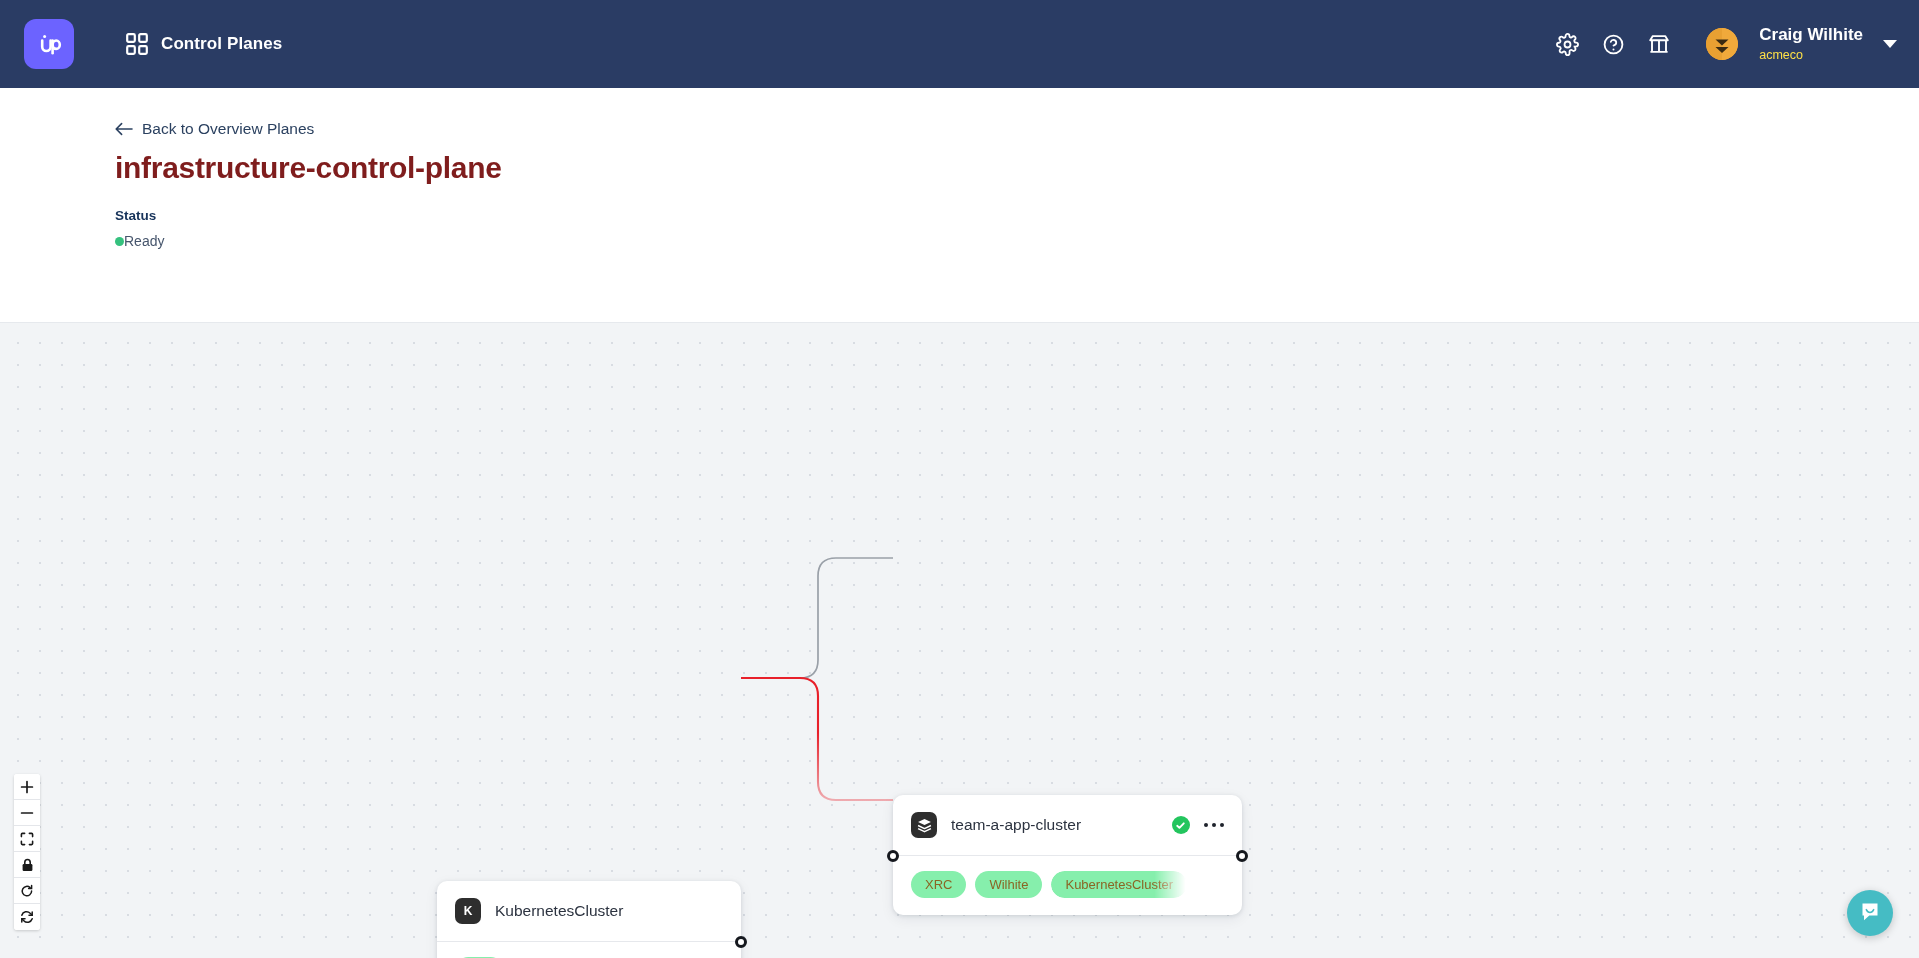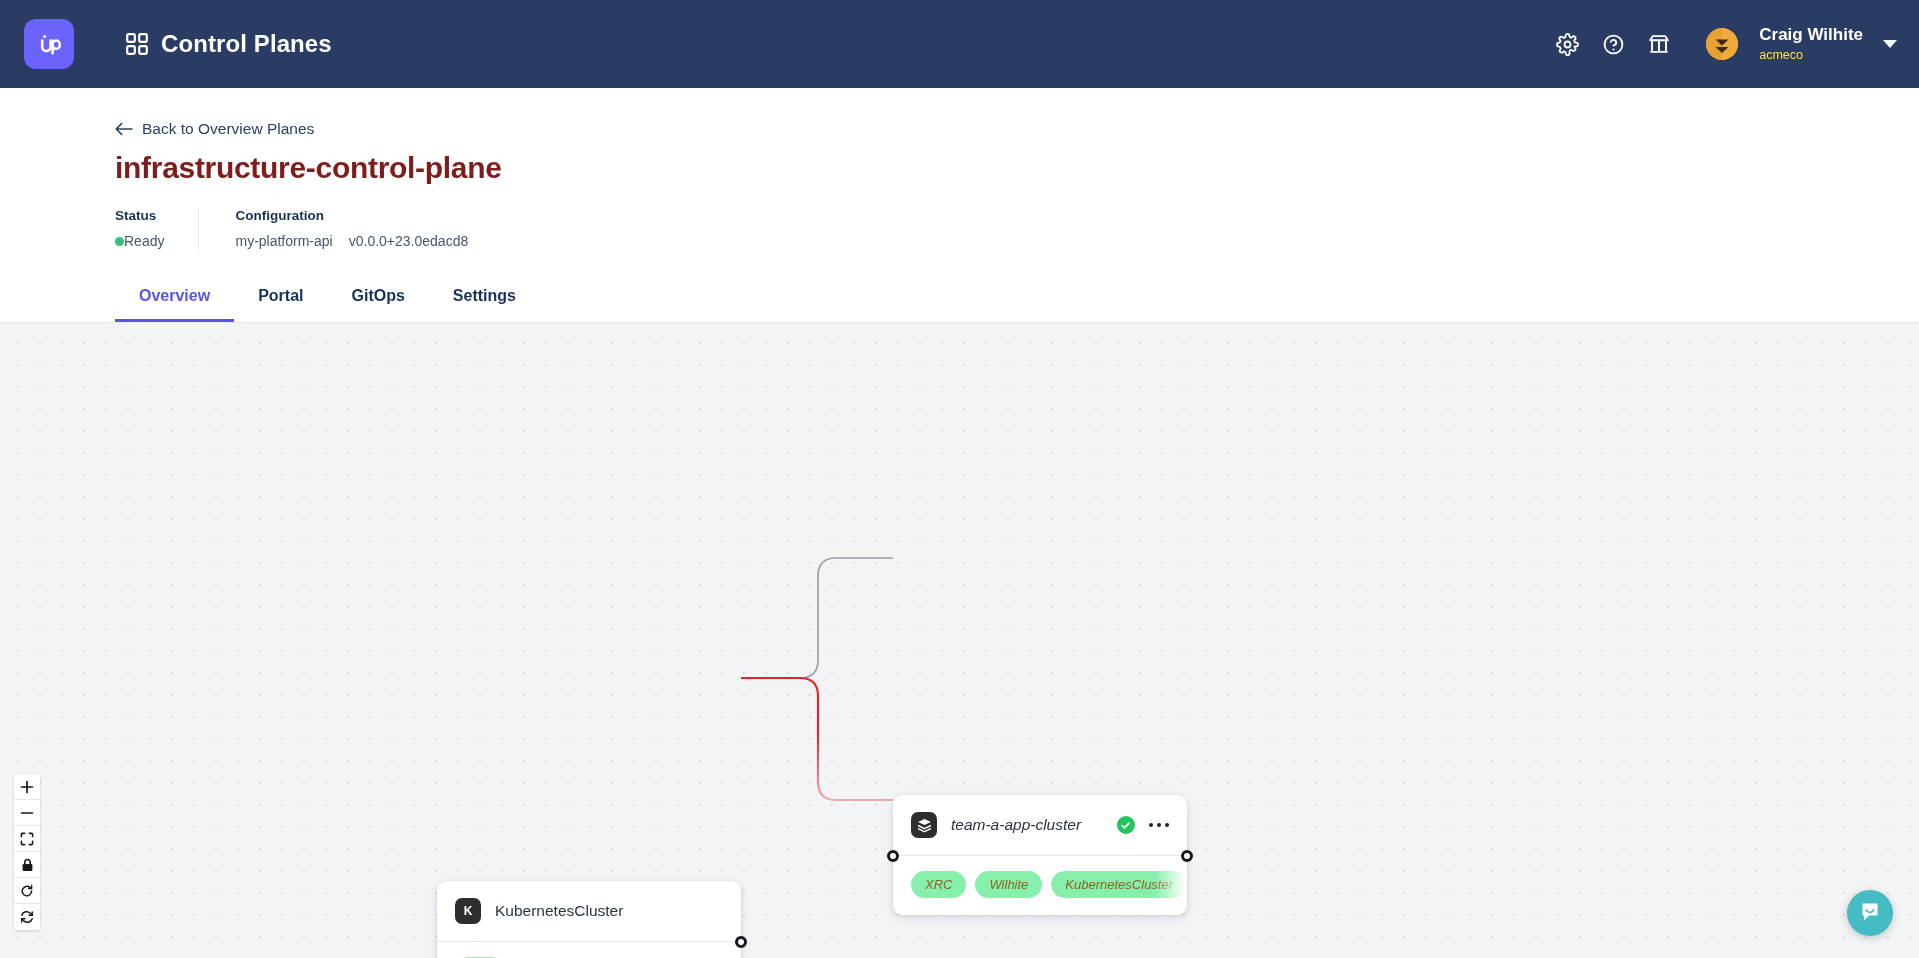--- a/index.html
+++ b/index.html
@@ -28,21 +28,21 @@
   }
   .brand-logo svg { display:block; }
 
   .nav-section {
     display: flex; align-items: center; gap: 13px;
     margin-left: 52px;
   }
   .grid-icon { width: 22px; height: 22px; display:block; }
   .nav-title {
     color: #ffffff;
-    font-size: 24px;
+    font-size: 17px;
     font-weight: bold;
     letter-spacing: .1px;
   }
 
   .topbar-right {
     margin-left: auto;
     display: flex; align-items: center; gap: 0;
   }
   .icon-btn {
     width: 46px; height: 46px;
@@ -314,35 +314,22 @@
   <div class="page-title">infrastructure-control-plane</div>
 
   <div class="meta-row">
     <div class="meta-col">
       <div class="meta-label">Status</div>
       <div class="meta-value">
         <span class="status-dot"></span>
         <span>Ready</span>
       </div>
     </div>
-    <div class="meta-col config">
-      <div class="meta-label">Configuration</div>
-      <div class="config-vals">
-        <span>my-platform-api</span>
-        <span>v0.0.0+23.0edacd8</span>
-      </div>
-    </div>
-  </div>
-
-  <div class="tabs">
-    <div class="tab active">Overview</div>
-    <div class="tab">Portal</div>
-    <div class="tab">GitOps</div>
-    <div class="tab">Settings</div>
-  </div>
+  </div>
+
 </div>
 
 <div class="canvas">
 
   <svg class="edge-layer" viewBox="0 0 1919 636" preserveAspectRatio="none">
     <defs>
       <linearGradient id="fadeGray" x1="0" x2="1">
         <stop offset="0" stop-color="#8E949C" stop-opacity="1"></stop>
         <stop offset="1" stop-color="#8E949C" stop-opacity="0"></stop>
       </linearGradient>
@@ -373,21 +360,21 @@
       </span>
       <span class="node-title">KubernetesCluster</span>
     </div>
     <div class="node-divider"></div>
     <div class="node-body">
       <span class="pill">API</span>
     </div>
     <span class="handle right" style="top:60.5px;"></span>
   </div>
 
-  <div class="node" style="left:893px; top:472px; width:294px;font-style:italic;">
+  <div class="node" style="left:893px; top:472px; width:349px;">
     <div class="node-head">
       <span class="node-icon">
         <svg width="17" height="17" viewBox="0 0 18 18" fill="none" stroke="#fff" stroke-width="1.5" stroke-linejoin="round">
           <path d="M9 2 2.2 5.3 9 8.6l6.8-3.3z" fill="#fff" stroke="none"></path>
           <path d="M2.2 9 9 12.3 15.8 9"></path>
           <path d="M2.2 12.3 9 15.6l6.8-3.3"></path>
         </svg>
       </span>
       <span class="node-title">team-a-app-cluster</span>
       <span class="node-head-right">

